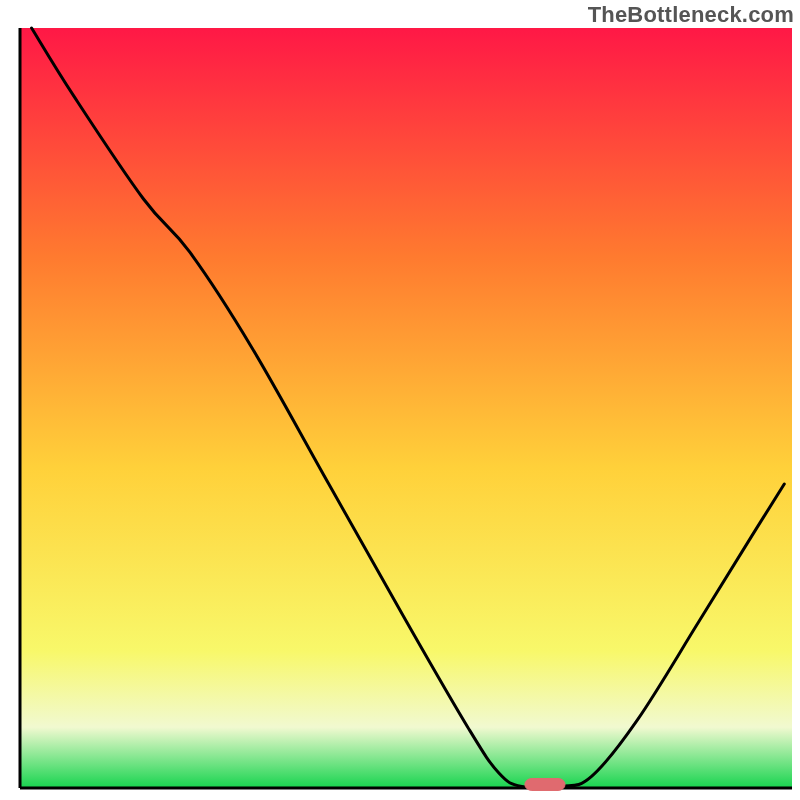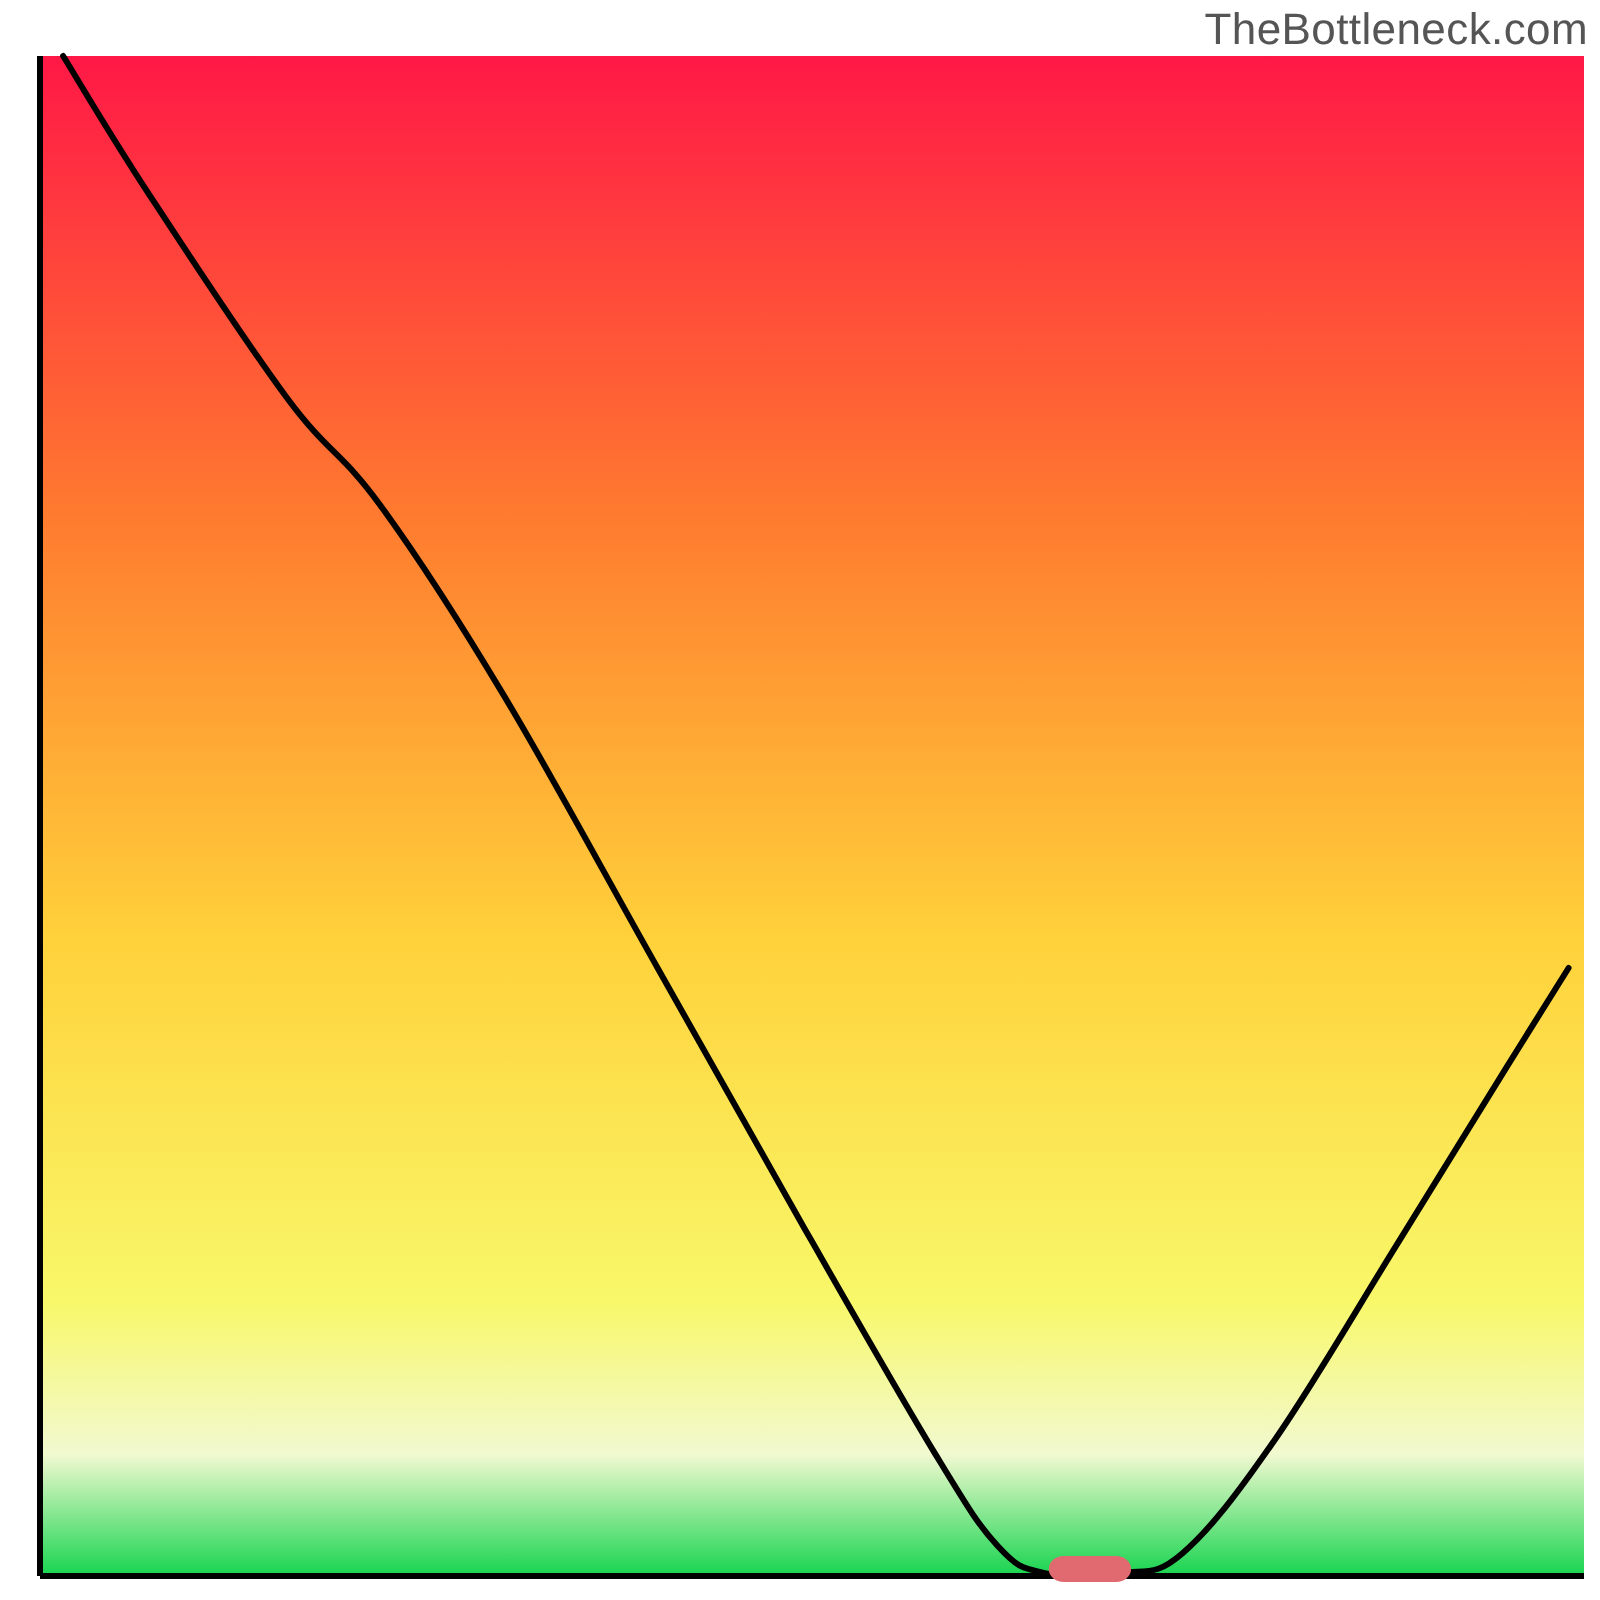--- a/index.html
+++ b/index.html
@@ -14,21 +14,21 @@
     position: relative;
     width: 800px;
     height: 800px;
   }
   .watermark {
     position: absolute;
     top: 2px;
     right: 6px;
     color: #555555;
     font-size: 22px;
-    font-weight: 400;
+    font-weight: 700;
     letter-spacing: 0.2px;
     z-index: 20;
   }
   svg.plot {
     position: absolute;
     top: 0;
     left: 0;
     width: 800px;
     height: 800px;
   }

